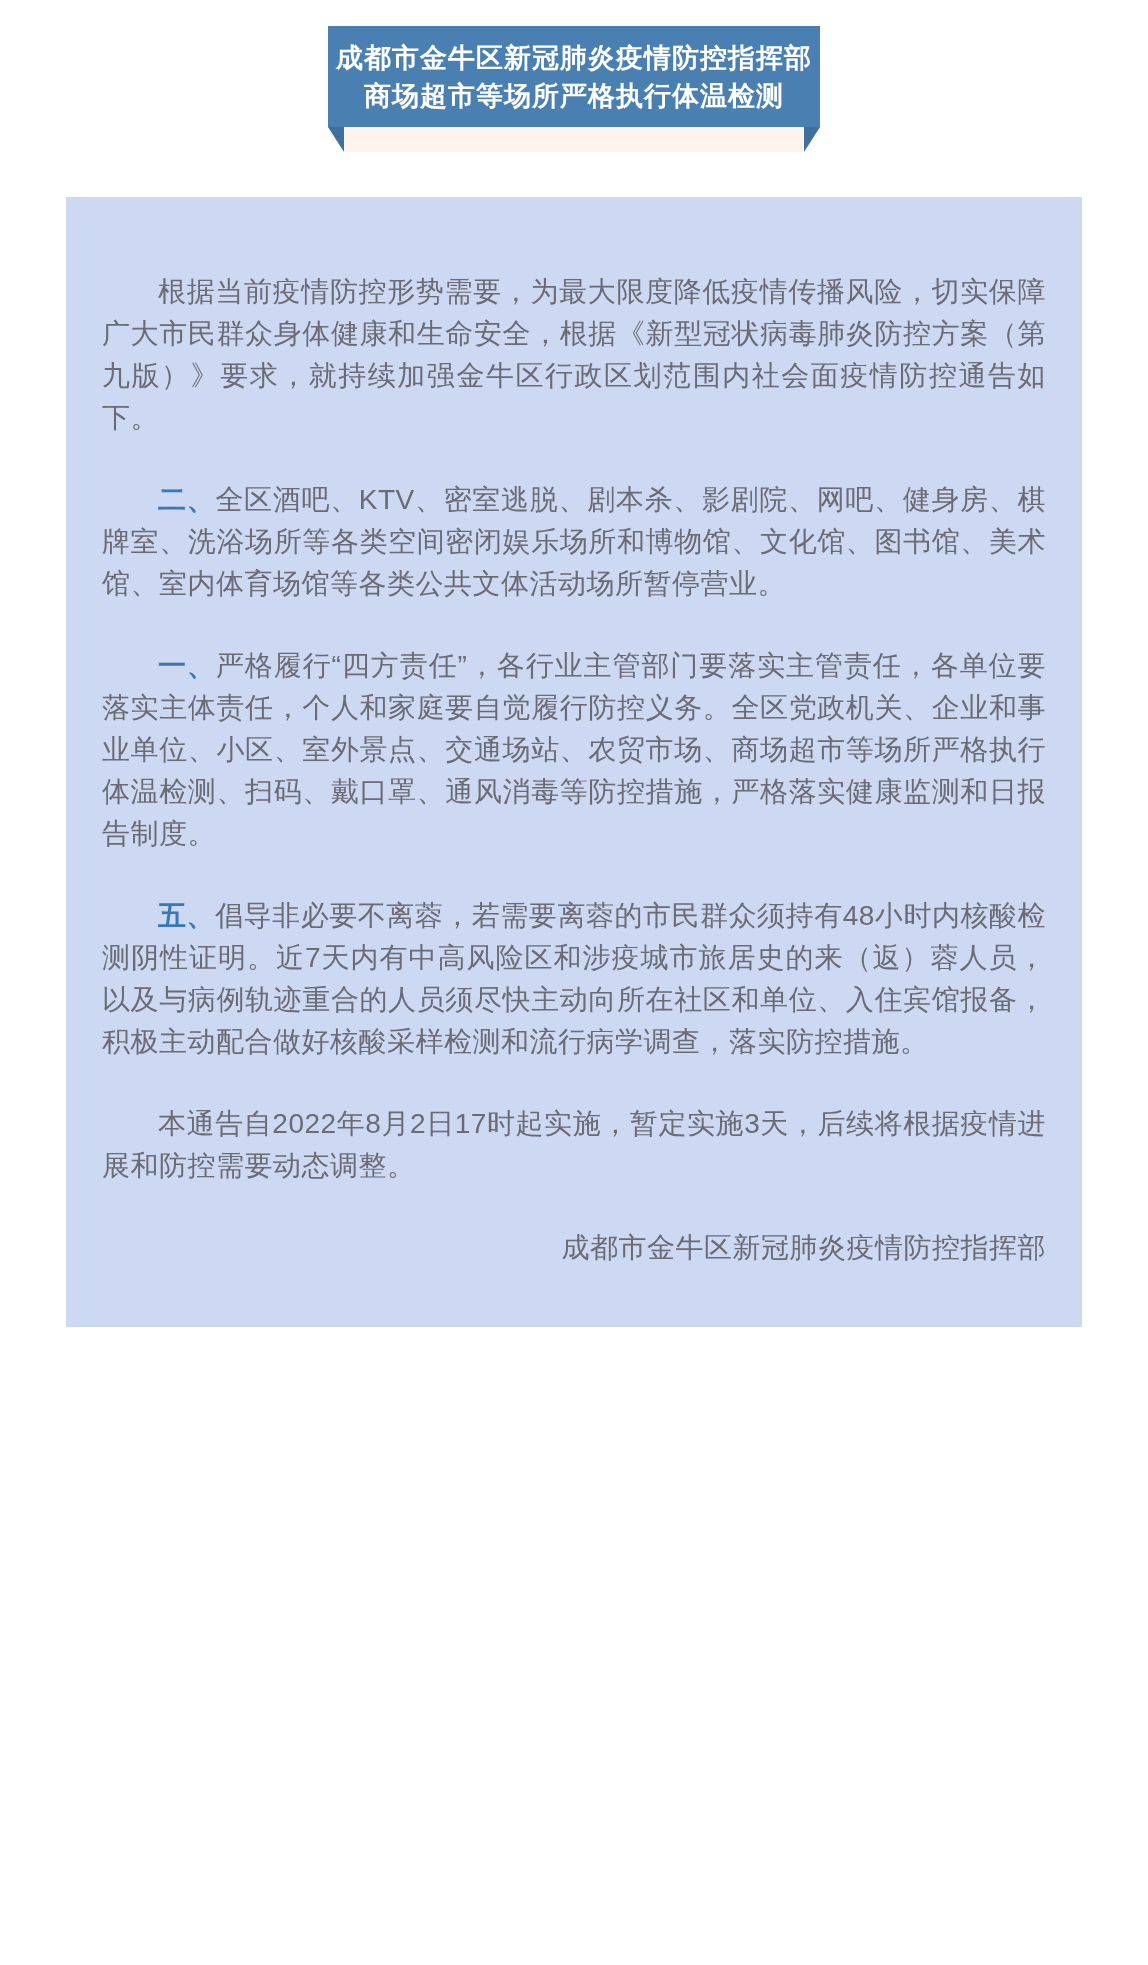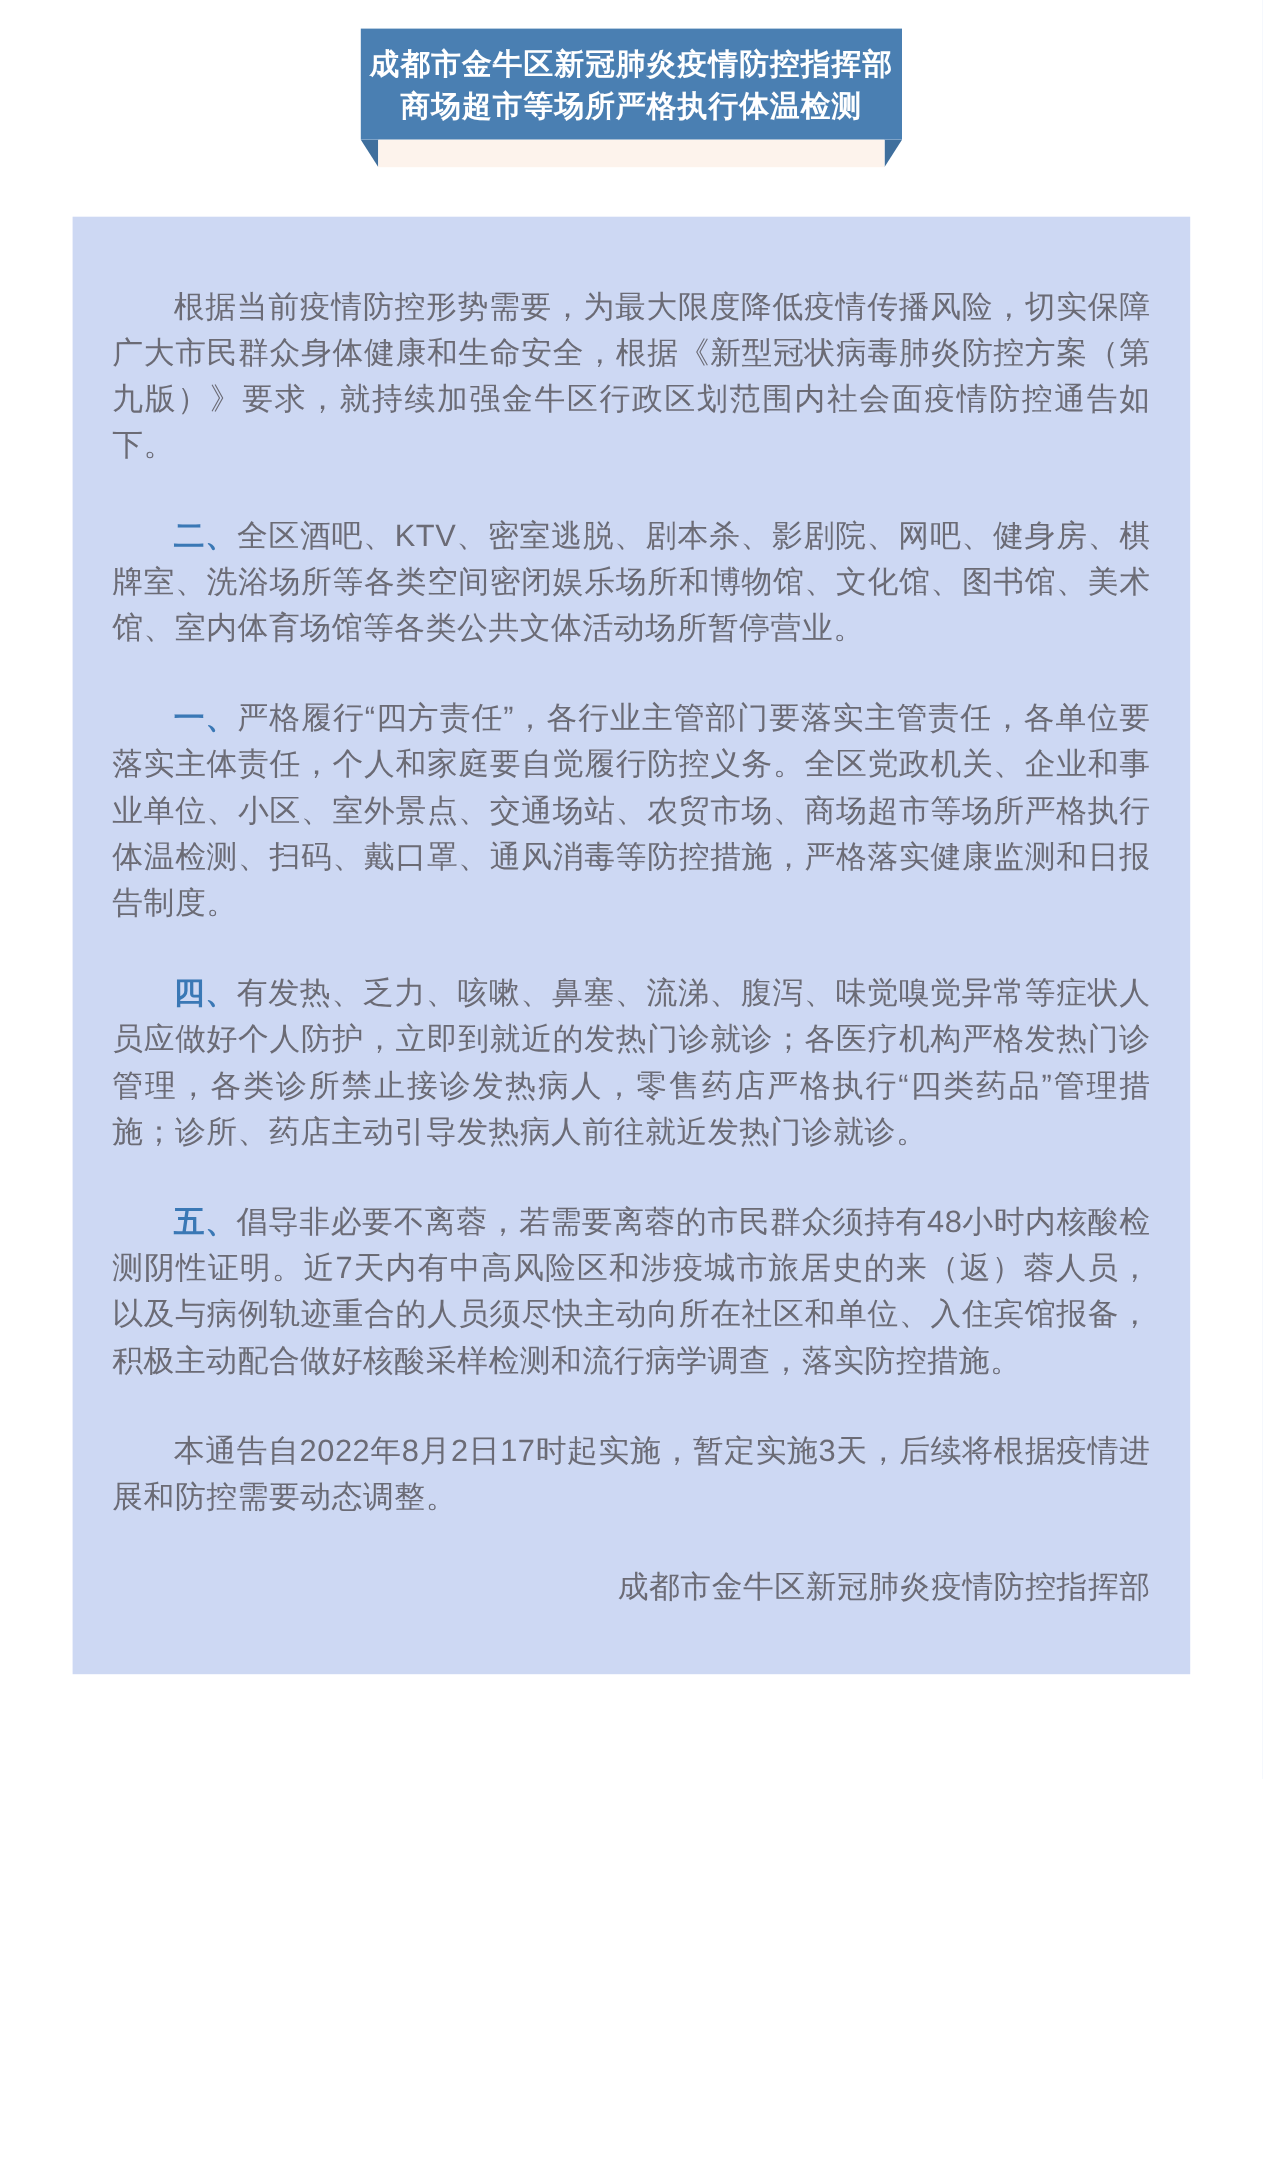--- a/index.html
+++ b/index.html
@@ -60,21 +60,21 @@
   }
 
   
   .panel{
     width:1016px;
     margin:45px auto 32px;
     background:var(--panel-bg);
     padding:58px 36px 40px;
   }
   .panel p{
-    margin:3px 0 40px;
+    margin:16px 0 40px;
     font-size:28px;
     line-height:42px;
     color:var(--text-gray);
     text-align:justify;
     text-indent:2em;
     letter-spacing:0.5px;
   }
   .panel p .num{
     color:var(--num-blue);
     font-weight:bold;
@@ -106,21 +106,20 @@
 
   <main class="panel">
 
     <p>根据当前疫情防控形势需要，为最大限度降低疫情传播风险，切实保障广大市民群众身体健康和生命安全，根据《新型冠状病毒肺炎防控方案（第九版）》要求，就持续加强金牛区行政区划范围内社会面疫情防控通告如下。</p>
 
     <p><span class="num">二、</span><span>全区酒吧、KTV、密室逃脱、剧本杀、影剧院、网吧、健身房、棋牌室、洗浴场所等各类空间密闭娱乐场所和博物馆、文化馆、图书馆、美术馆、室内体育场馆等各类公共文体活动场所暂停营业。</span></p>
 
     <p><span class="num">一、</span><span>严格履行“四方责任”，各行业主管部门要落实主管责任，各单位要落实主体责任，个人和家庭要自觉履行防控义务。全区党政机关、企业和事业单位、小区、室外景点、交通场站、农贸市场、商场超市等场所严格执行体温检测、扫码、戴口罩、通风消毒等防控措施，严格落实健康监测和日报告制度。</span></p>
 
 
-    <p><span class="num">四、</span><span>有发热、乏力、咳嗽、鼻塞、流涕、腹泻、味觉嗅觉异常等症状人员应做好个人防护，立即到就近的发热门诊就诊；各医疗机构严格发热门诊管理，各类诊所禁止接诊发热病人，零售药店严格执行“四类药品”管理措施；诊所、药店主动引导发热病人前往就近发热门诊就诊。</span></p>
 
     <p><span class="num">五、</span><span>倡导非必要不离蓉，若需要离蓉的市民群众须持有48小时内核酸检测阴性证明。近7天内有中高风险区和涉疫城市旅居史的来（返）蓉人员，以及与病例轨迹重合的人员须尽快主动向所在社区和单位、入住宾馆报备，积极主动配合做好核酸采样检测和流行病学调查，落实防控措施。</span></p>
 
 
     <p>本通告自2022年8月2日17时起实施，暂定实施3天，后续将根据疫情进展和防控需要动态调整。</p>
 
 
     <p class="sig sig-top">成都市金牛区新冠肺炎疫情防控指挥部</p>
 
   </main>

